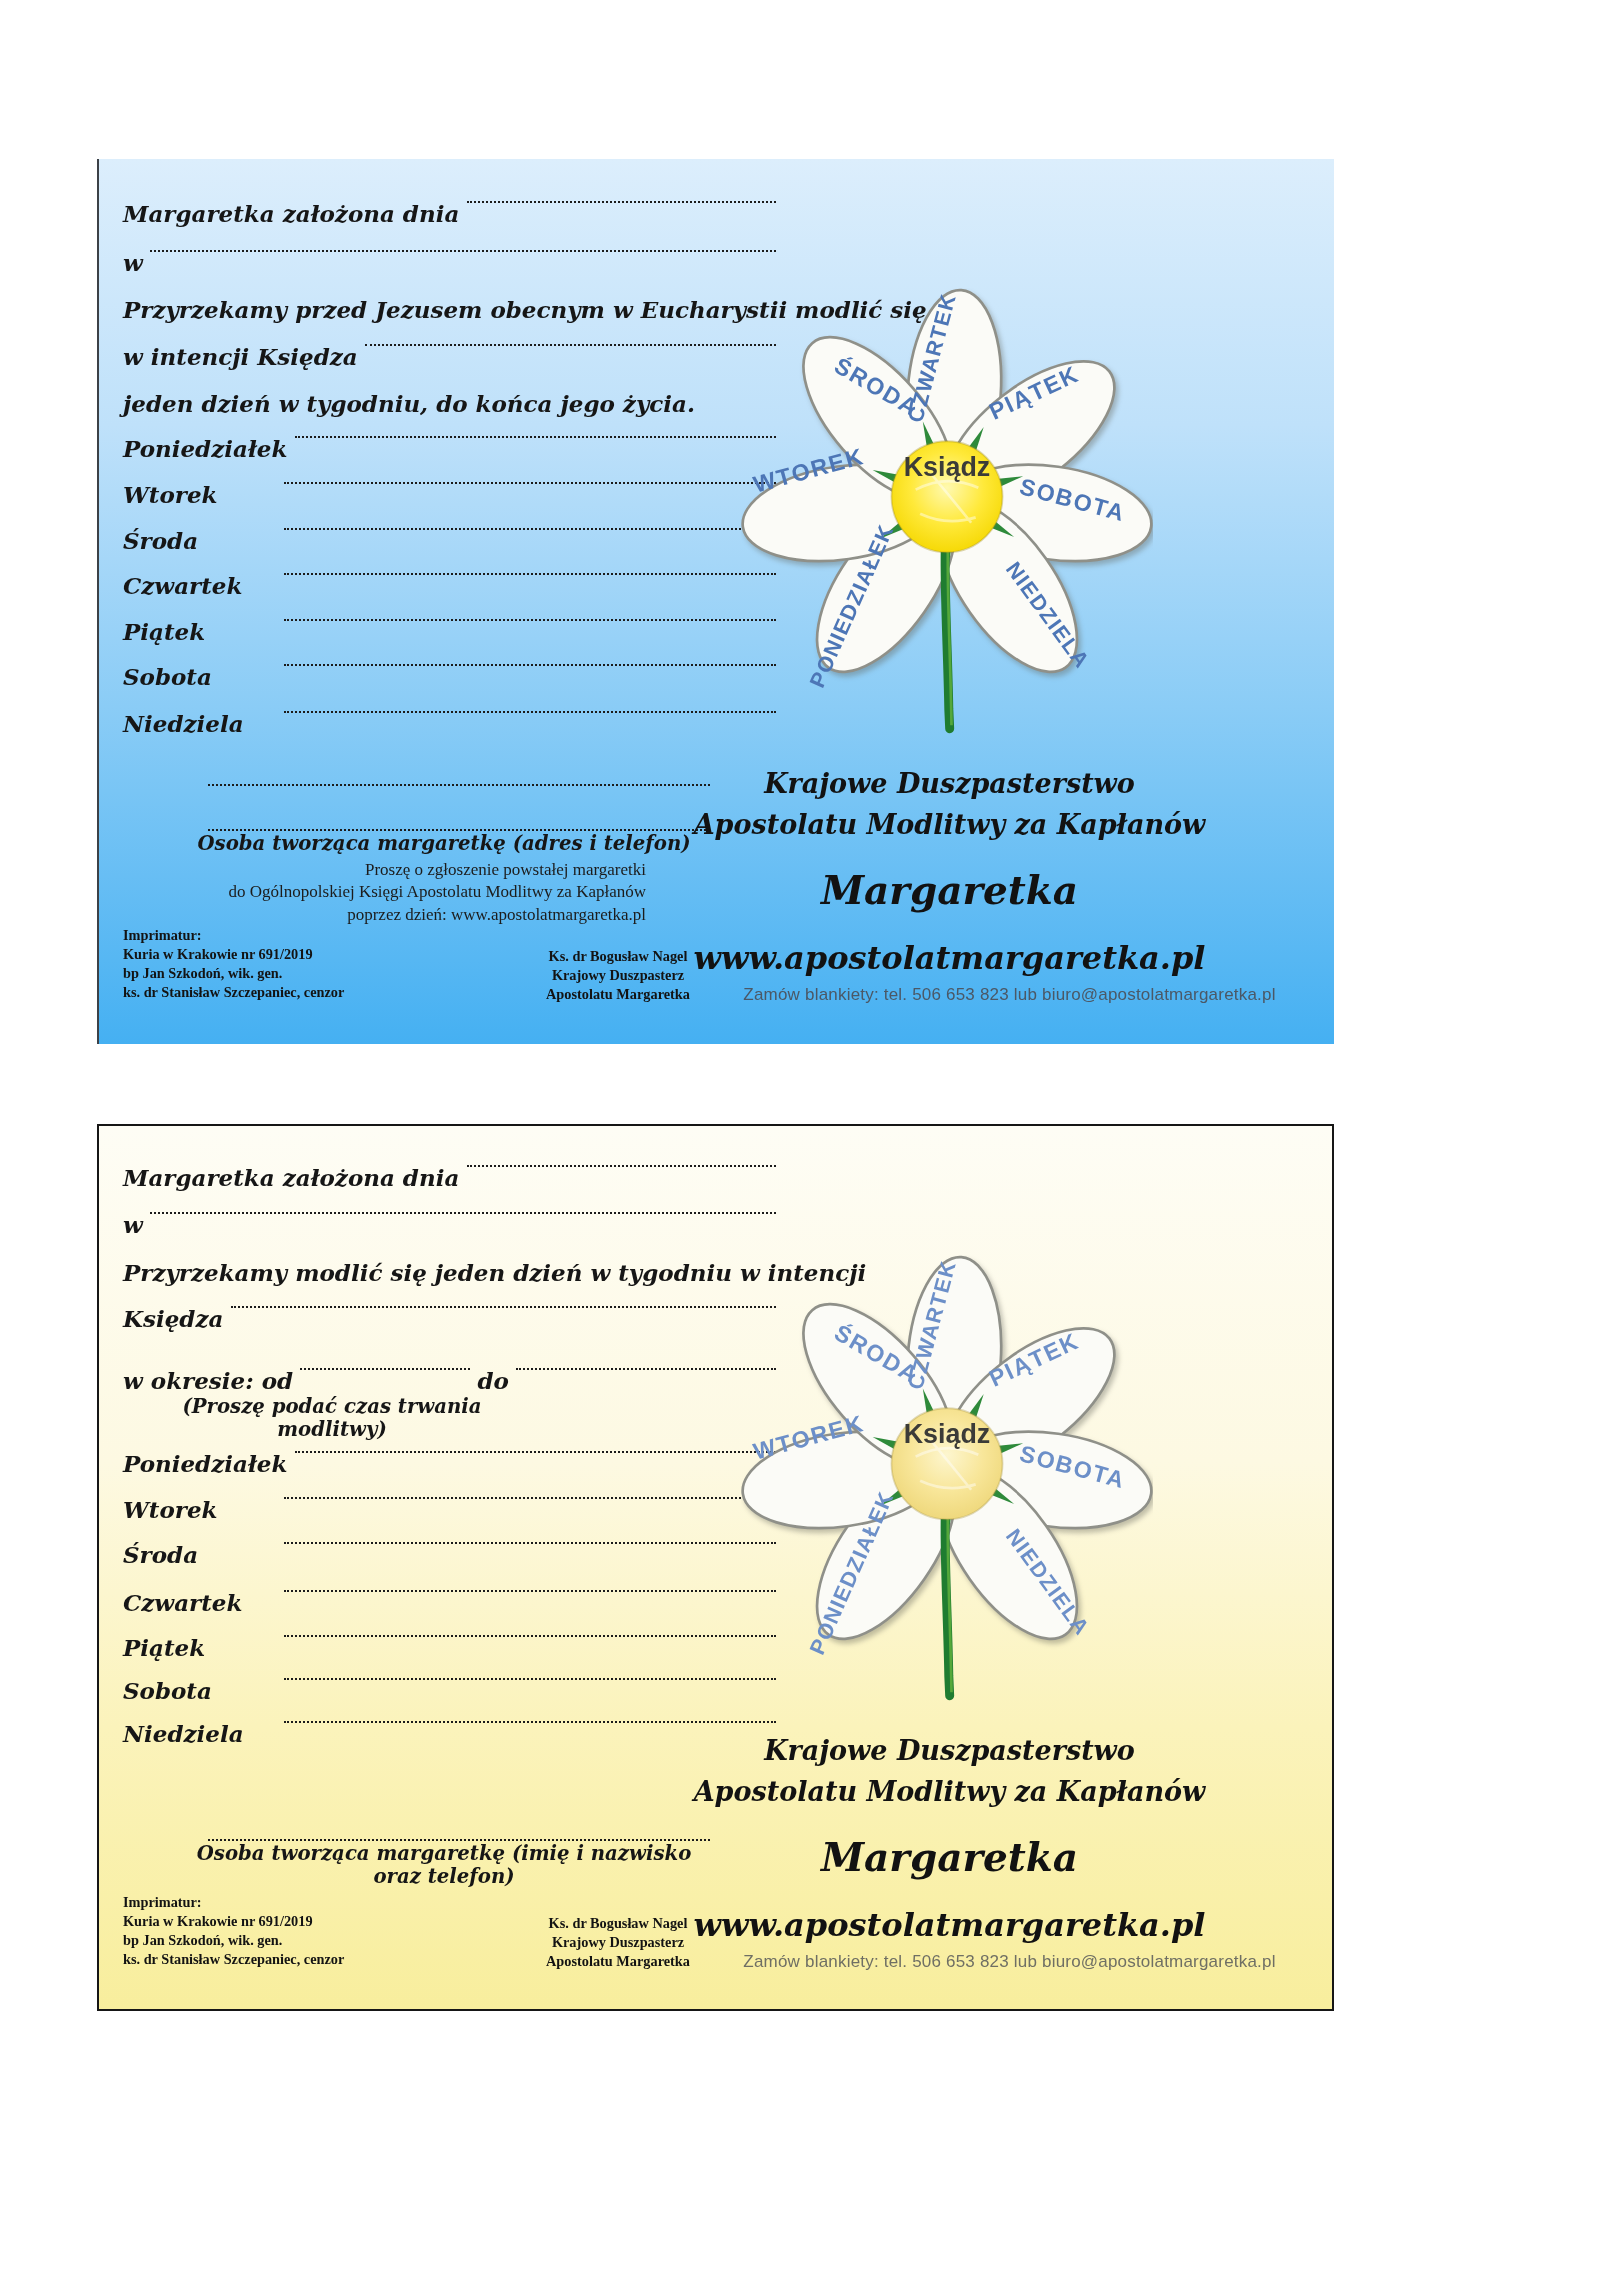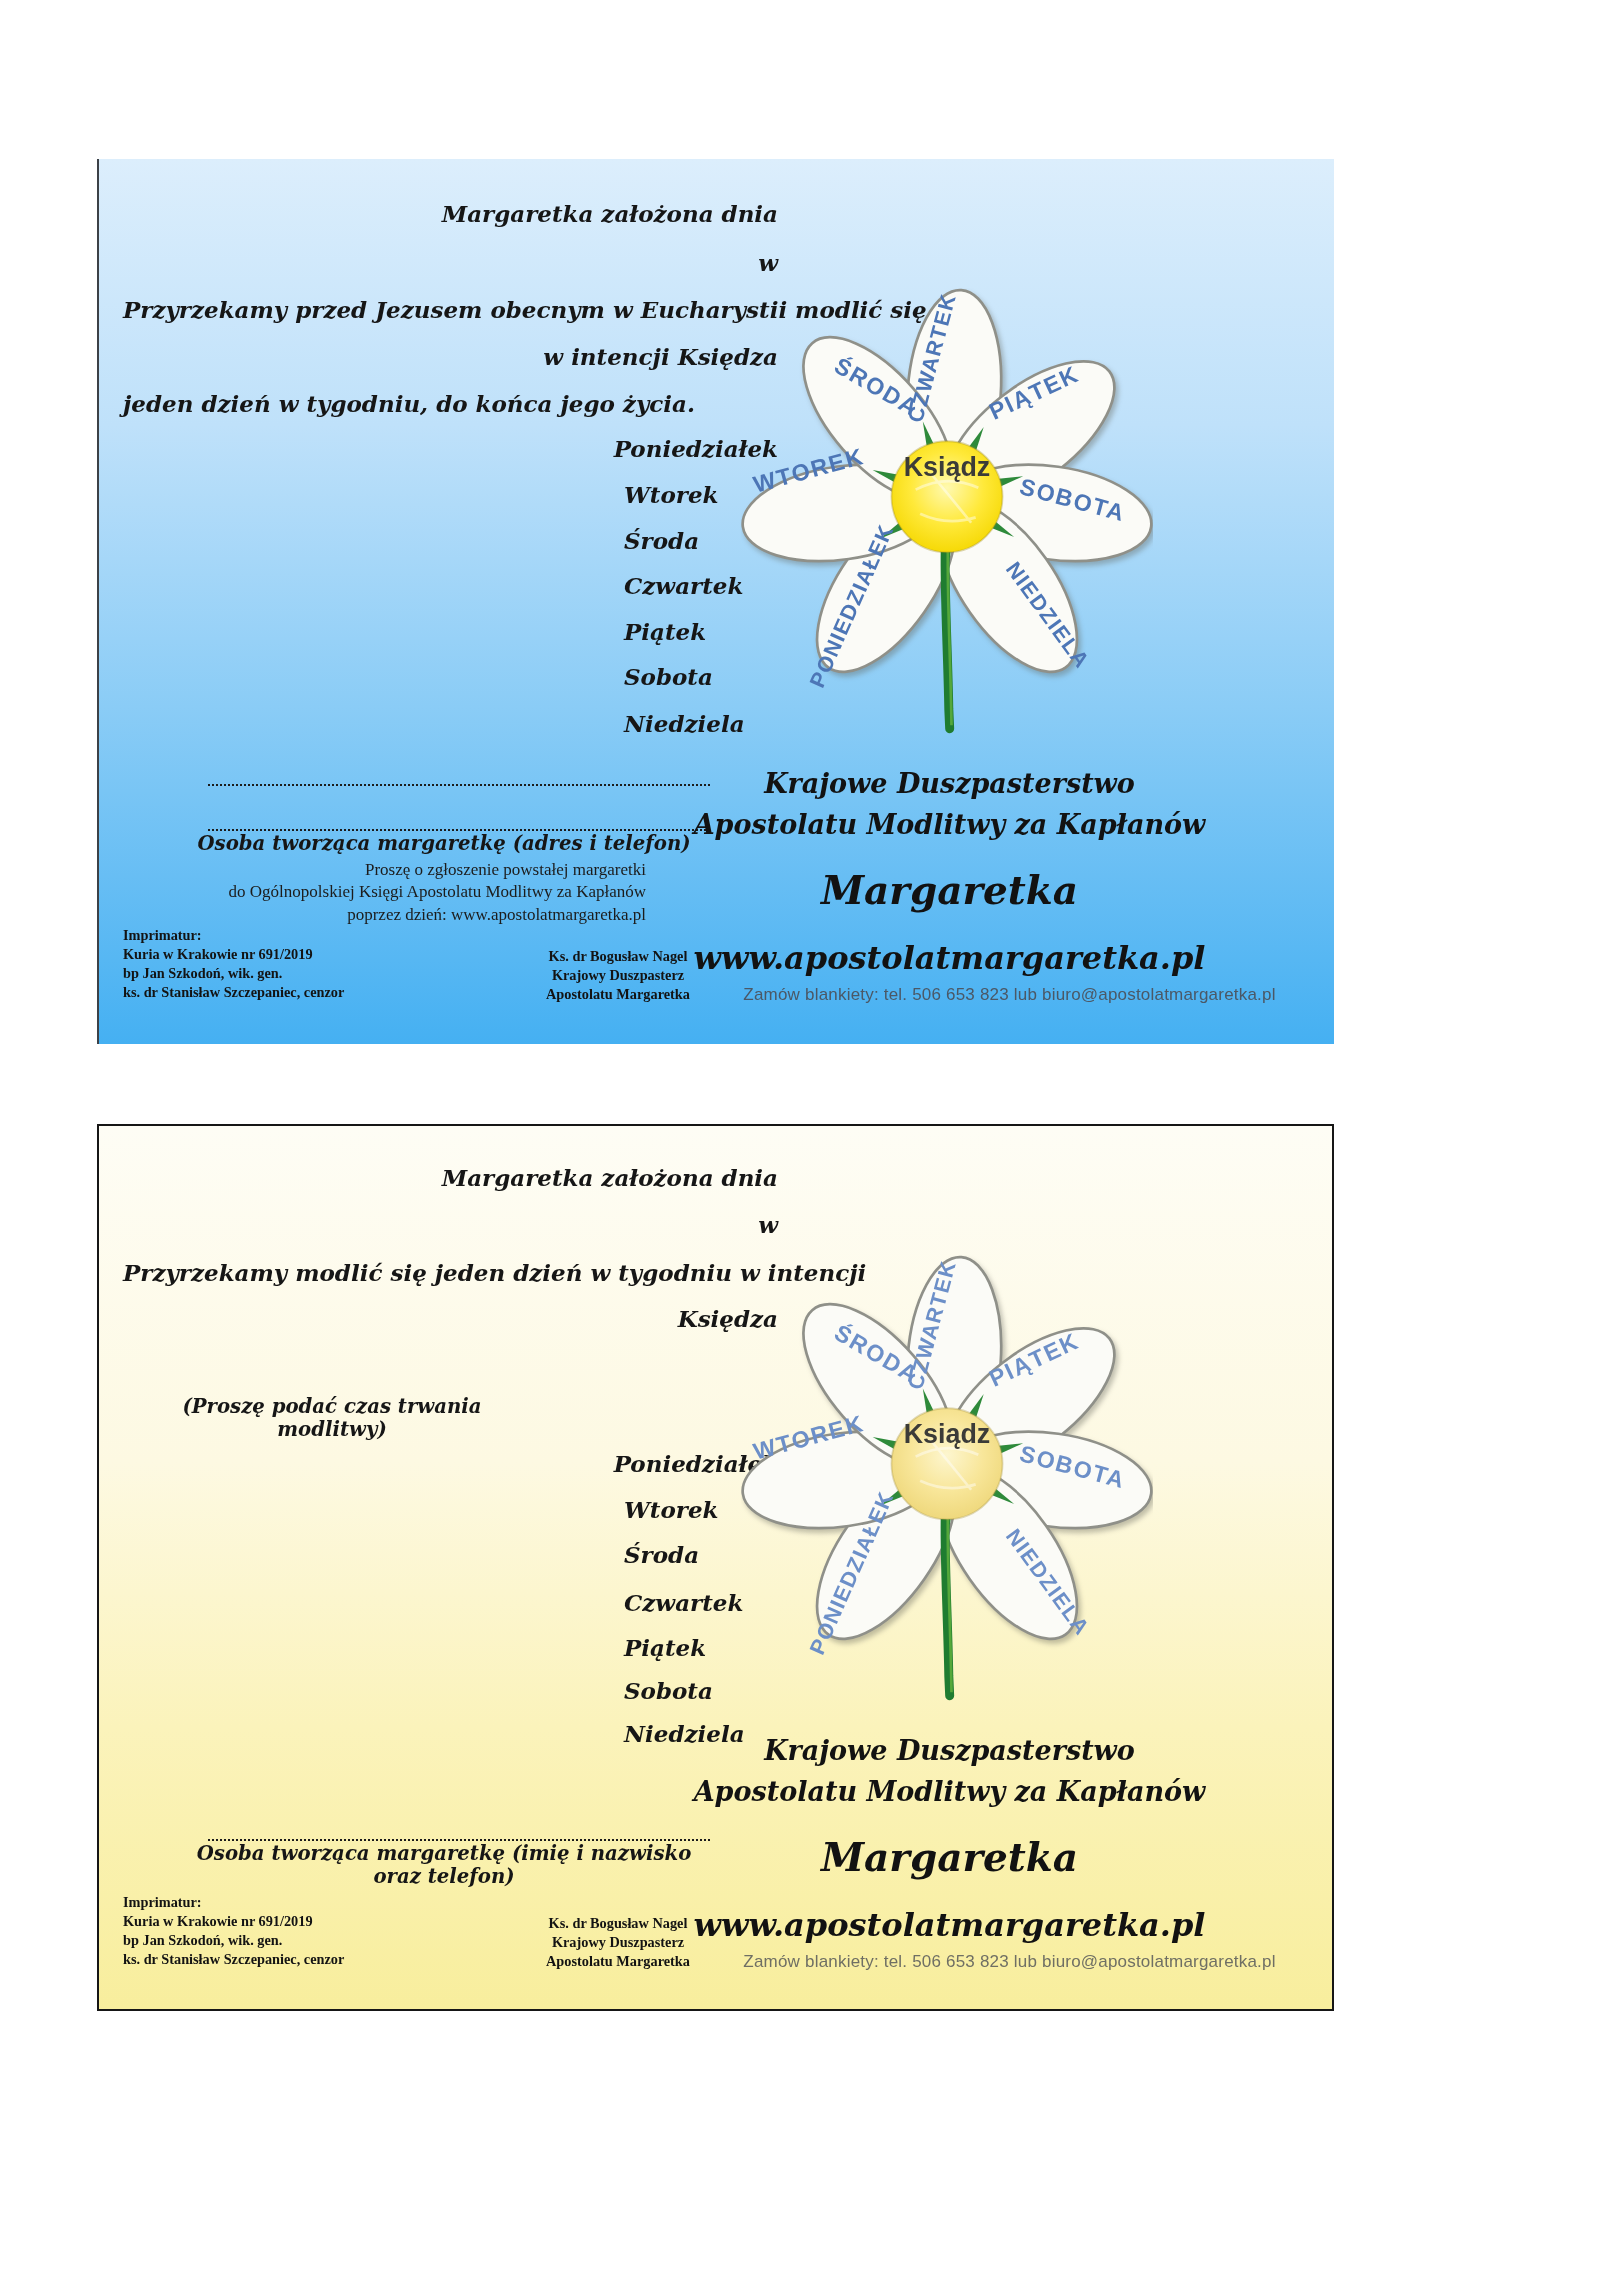--- a/index.html
+++ b/index.html
@@ -10,21 +10,21 @@
     background:linear-gradient(180deg,#dceefc 0%,#bfe1fa 30%,#8accf6 62%,#45b0f2 100%);
     border-left:2.7px solid #3c4147;}
   .card.yellow{top:1124px;height:887px;
     background:linear-gradient(180deg,#fefdf5 0%,#fdf9e2 38%,#fbf3bb 68%,#f8ee9d 100%);
     border:2.7px solid #161616;}
 
   
   .frm{position:absolute;left:24px;width:655px;height:32px;
        font-family:"DejaVu Serif",serif;font-style:italic;font-weight:700;
        font-size:23px;color:#161616;white-space:nowrap;}
-  .flex{display:flex;align-items:flex-end;flex-direction:column;}
+  .flex{display:flex;align-items:flex-start;}
   .dots{flex:1;border-bottom:2.7px dotted #1b1b1b;margin:0 1.8px 5.4px 7.2px;height:0.9px;}
   .day-lbl{display:inline-block;min-width:154px;}
   .just{text-align:justify;text-align-last:justify;}
   .dots2a{flex:0 0 170px;border-bottom:2.7px dotted #1b1b1b;margin:0 7.2px 5.4px 7.2px;height:0.9px;}
 
   .cline{position:absolute;left:109px;width:502px;height:27px;border-bottom:2.7px dotted #1b1b1b;}
   .caption{position:absolute;left:94px;width:502px;text-align:center;
        font-family:"DejaVu Serif",serif;font-style:italic;font-weight:700;
        font-size:19.7px;color:#161616;}
   .pcap{position:absolute;left:54px;width:358px;text-align:center;
@@ -206,20 +206,26 @@
       <span class="dots"></span>
     </div>
 
     <div class="frm just" style="top:133px">Przyrzekamy modlić się jeden dzień w tygodniu w intencji</div>
 
     <div class="frm flex" style="top:179px">
       <span>Księdza</span>
       <span class="dots"></span>
     </div>
 
+    <div class="frm flex" style="top:241px">
+      <span>w okresie: od</span>
+      <span class="dots2a"></span>
+      <span>do</span>
+      <span class="dots"></span>
+    </div>
     <div class="pcap" style="top:269px">(Proszę podać czas trwania modlitwy)</div>
 
     <div class="frm flex" style="top:324px">
       <span class="day-lbl">Poniedziałek</span>
       <span class="dots"></span>
     </div>
     <div class="frm flex" style="top:370px">
       <span class="day-lbl">Wtorek</span>
       <span class="dots"></span>
     </div>

